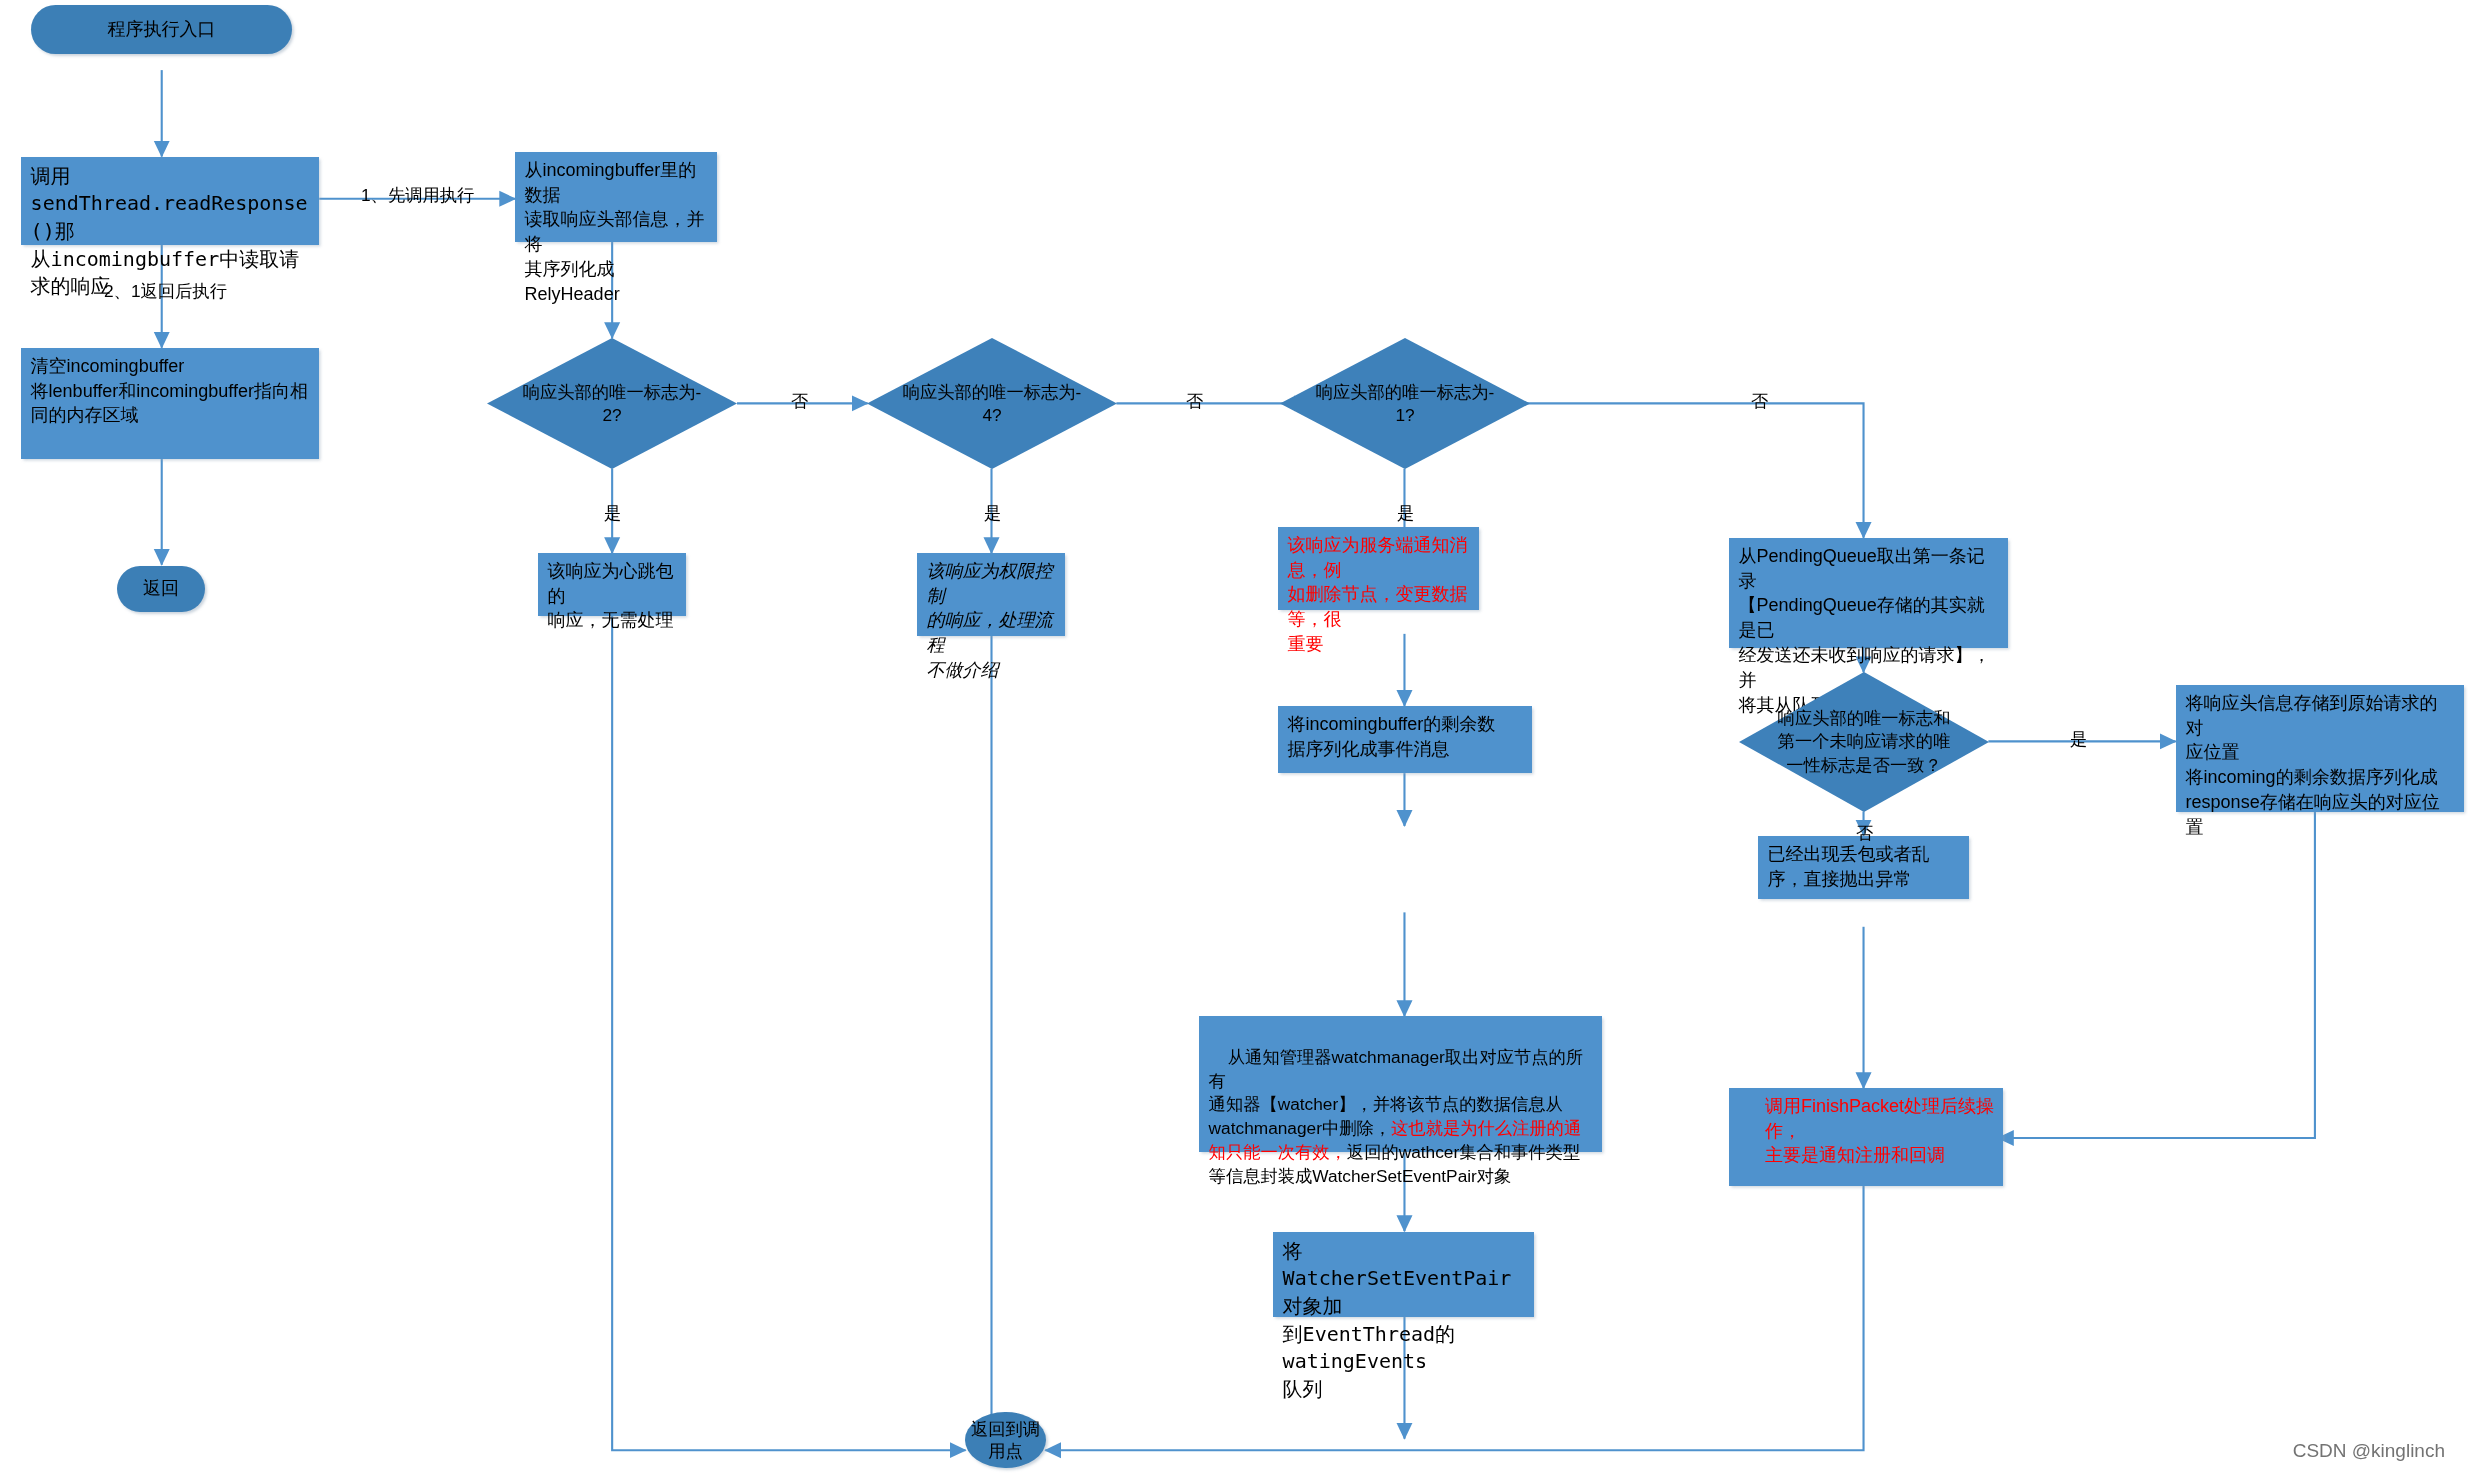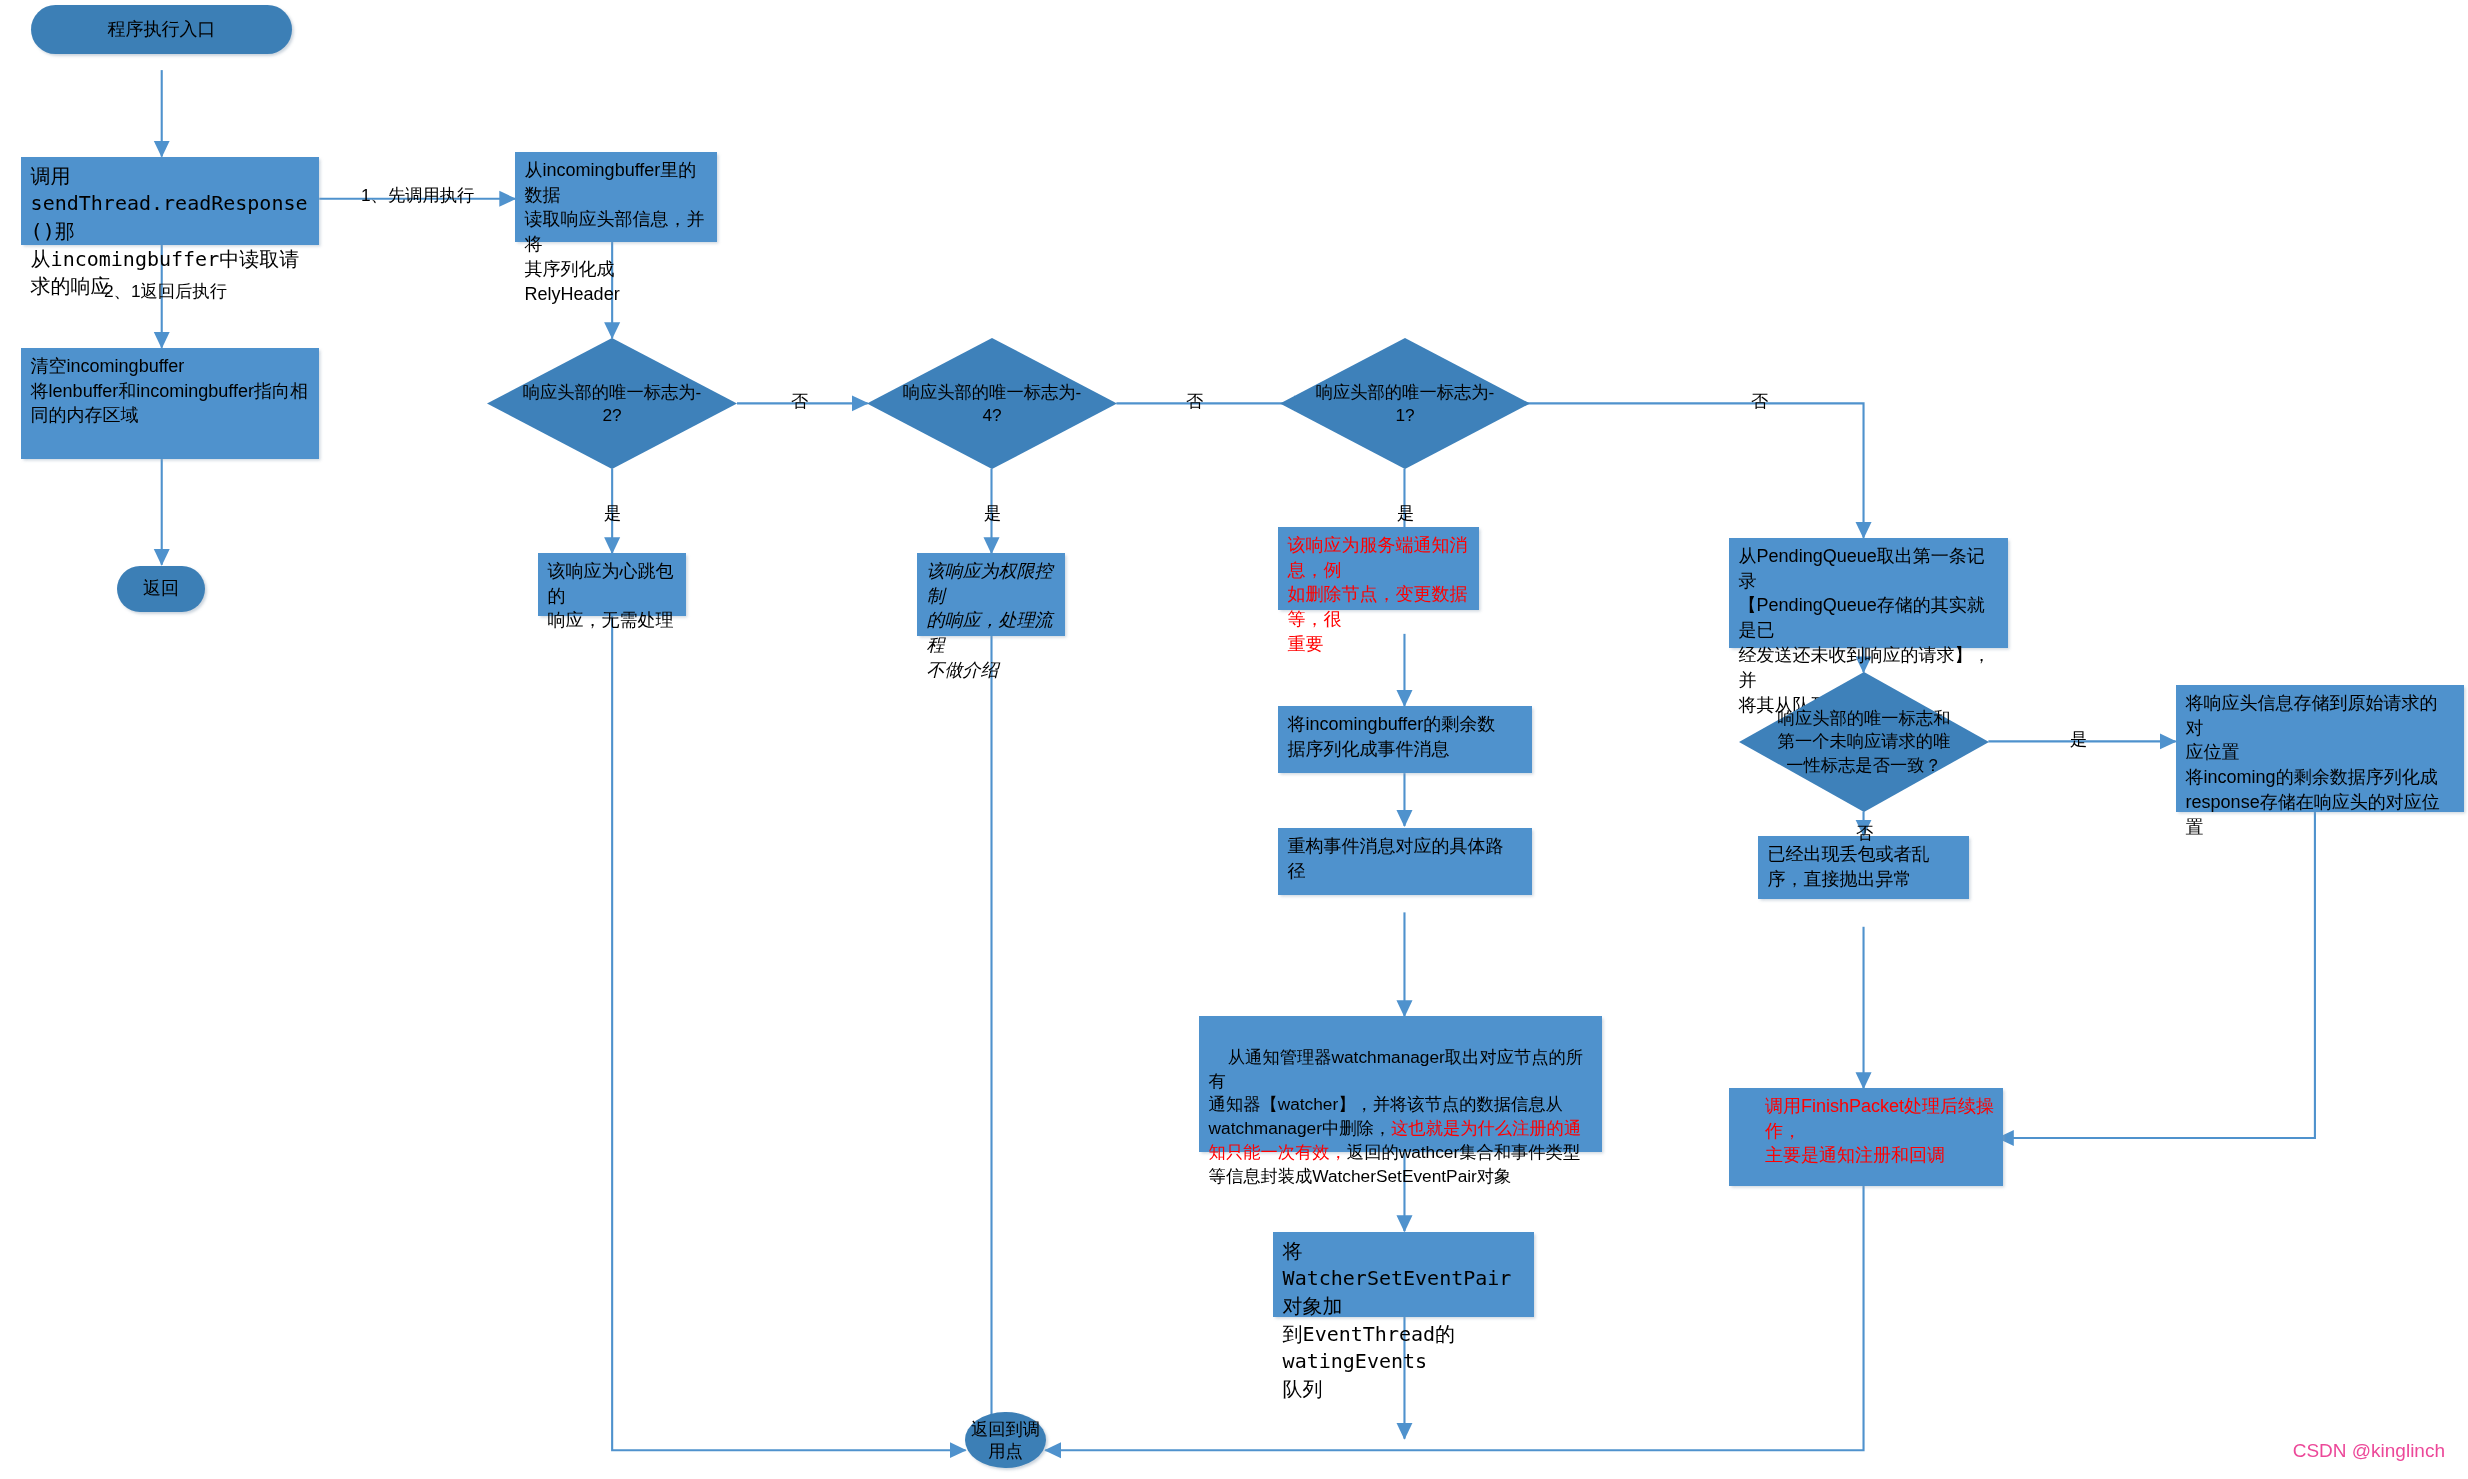--- a/index.html
+++ b/index.html
@@ -85,21 +85,21 @@
   .edgelabel {
     position: absolute;
     font-size: 17.3px;
     color: #000;
     background: transparent;
     white-space: nowrap;
   }
   .watermark {
     position: absolute;
     font-size: 19px;
-    color: #ec4899;
+    color: #737373;
     white-space: nowrap;
   }
 </style>
 </head>
 <body>
 
 <div id="canvas">
 
   <svg id="wires" viewBox="0 0 2569 1540">
     <defs>
@@ -203,22 +203,20 @@
 的响应，处理流程
 不做介绍</div>
 
   <div class="node redtext" style="left:1278px; top:527px; width:201px; height:83px;">该响应为服务端通知消息，例
 如删除节点，变更数据等，很
 重要</div>
 
   <div class="node" style="left:1278px; top:706px; width:254px; height:67px;">将incomingbuffer的剩余数
 据序列化成事件消息</div>
 
-  <div class="node" style="left:1278px; top:828px; width:254px; height:67px;">重构事件消息对应的具体路
-径</div>
 
   <div class="node" style="left:1199px; top:1016px; width:403px; height:136px; font-size:17.3px;">
     <span>从通知管理器watchmanager取出对应节点的所有
 通知器【watcher】，并将该节点的数据信息从
 watchmanager中删除，</span><span class="rd">这也就是为什么注册的通
 知只能一次有效，</span><span>返回的wathcer集合和事件类型
 等信息封装成WatcherSetEventPair对象</span>
   </div>
 
   <div class="node mono" style="left:1273px; top:1232px; width:261px; height:85px;">将WatcherSetEventPair对象加

